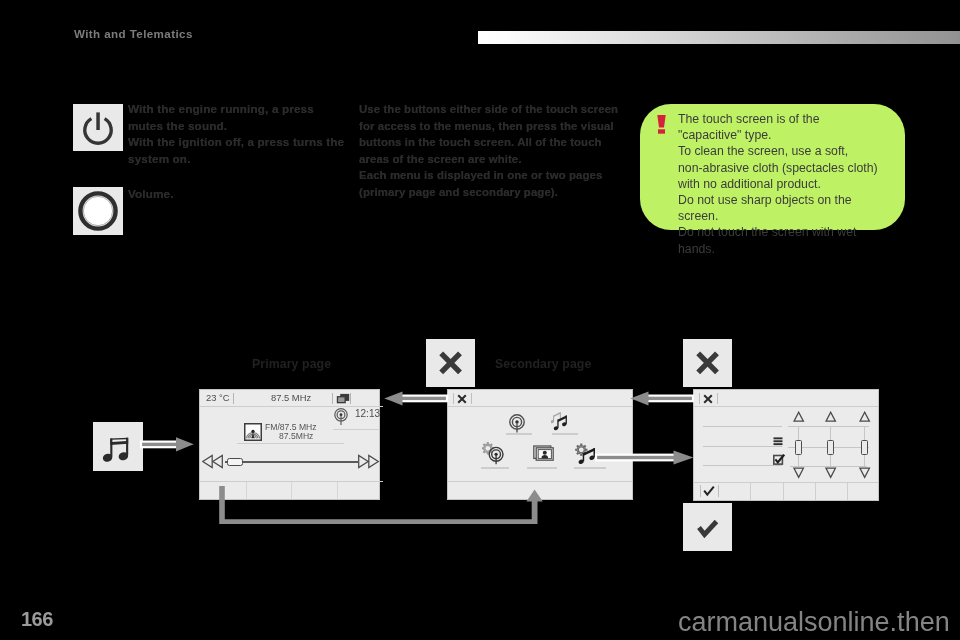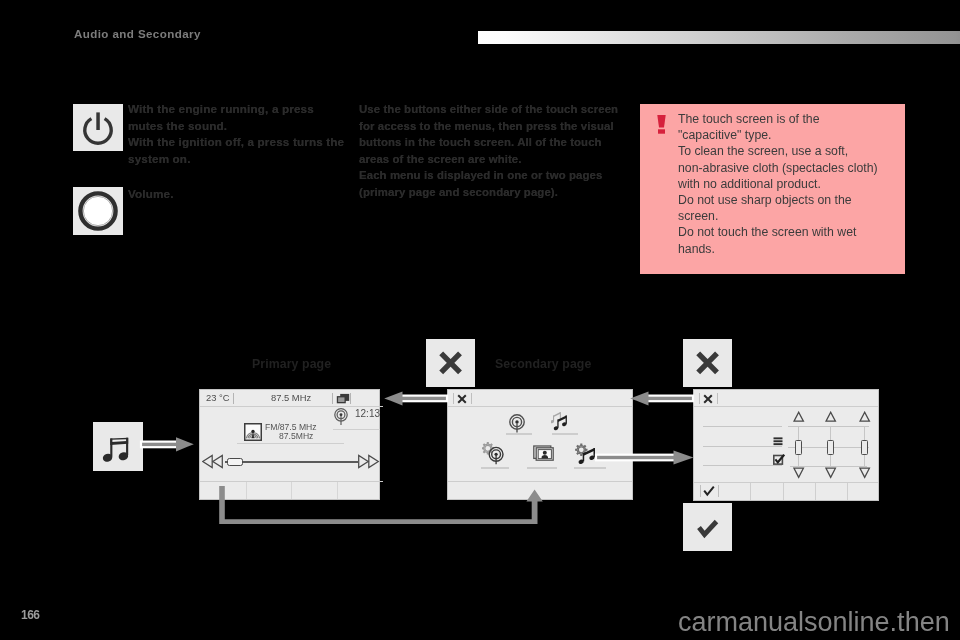--- a/index.html
+++ b/index.html
@@ -4,34 +4,34 @@
 <style>
   html,body{margin:0;padding:0;background:#000;width:960px;height:640px;overflow:hidden;}
   body{font-family:"Liberation Sans",sans-serif;-webkit-font-smoothing:antialiased;}
   .page{position:relative;width:960px;height:640px;background:#000;}
   .hdr-title{position:absolute;left:74px;top:27px;font-size:11.6px;font-weight:bold;color:#7c7c7c;letter-spacing:0.4px;}
   .hdr-bar{position:absolute;left:478px;top:31px;width:482px;height:13px;
      background:linear-gradient(to right,#fefefe 0%,#fcfcfc 5.4%,#d0d0d0 45%,#a9a9a9 78%,#939393 99%,#909090 100%);}
   .title{position:absolute;left:74px;top:60px;font-size:29px;color:#8c8c8c;font-weight:normal;letter-spacing:0.3px;}
   .iconbox{position:absolute;background:#e9e9e9;}
   .col-txt{position:absolute;color:#2b2b2b;font-size:11.7px;font-weight:bold;line-height:16.6px;white-space:pre;letter-spacing:0.15px;text-shadow:0 0 0.6px #2b2b2b;}
-  .warn{position:absolute;left:640px;top:104px;width:265px;height:170px;background:#fca5a5;}
+  .warn{position:absolute;left:640px;top:104px;width:265px;height:126px;background:#bef264;border-radius:31px;}
   .warn .bang{position:absolute;left:17px;top:11px;}
   .warn .wtxt{position:absolute;left:38px;top:7px;width:230px;color:#3c3c3c;font-size:12.3px;line-height:16.2px;white-space:pre;}
   .wm{position:absolute;left:678px;top:607px;color:#848484;font-size:27px;letter-spacing:0px;}
-  .pgnum{position:absolute;left:21px;top:608px;color:#9b9b9b;font-size:12px;font-weight:bold;letter-spacing:-0.5px;}
+  .pgnum{position:absolute;left:21px;top:608px;color:#9b9b9b;font-size:20px;font-weight:bold;letter-spacing:-0.5px;}
   .lbl{position:absolute;color:#212121;font-size:12.3px;font-weight:bold;letter-spacing:0.1px;}
   .scr{position:absolute;background:#ebebeb;box-sizing:border-box;}
   svg{display:block;}
 </style>
 </head>
 <body>
 
 <div class="page">
-<div class="hdr-title">Audio and Secondary</div>
+<div class="hdr-title">With and Telematics</div>
 <div class="hdr-bar"></div>
 <div class="iconbox" style="left:73px;top:104px;width:50px;height:47px;">
  <svg width="50" height="47" viewBox="0 0 50 47">
   <path d="M18.4 14.6 A13.2 13.2 0 1 0 31.6 14.6" fill="none" stroke="#353535" stroke-width="3.4" stroke-linecap="butt"></path>
   <rect x="23.3" y="8.4" width="3.5" height="17.6" fill="#353535"></rect>
  </svg>
     </div>
 <div class="iconbox" style="left:73px;top:187px;width:50px;height:48px;">
  <svg width="50" height="48" viewBox="0 0 50 48">
   <circle cx="25" cy="24" r="17.6" fill="none" stroke="#2f2f2f" stroke-width="4.4"></circle>

